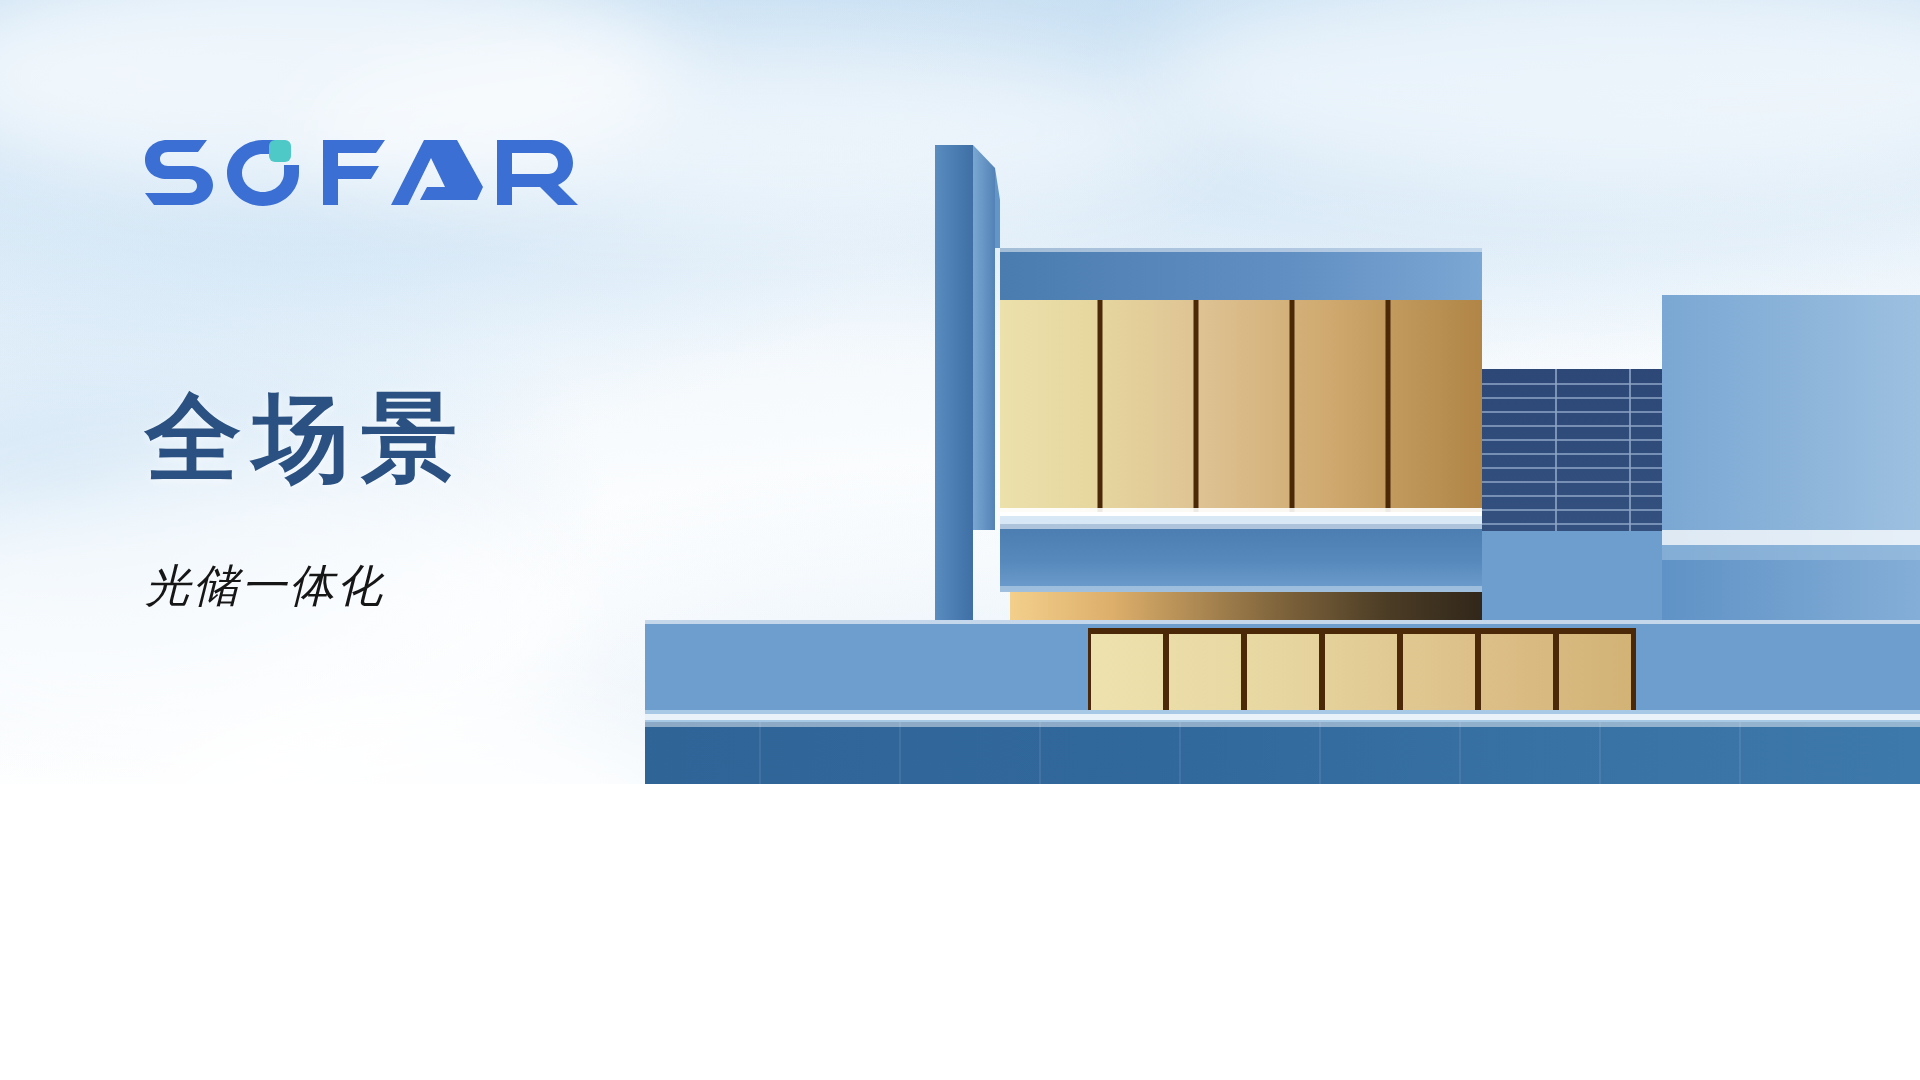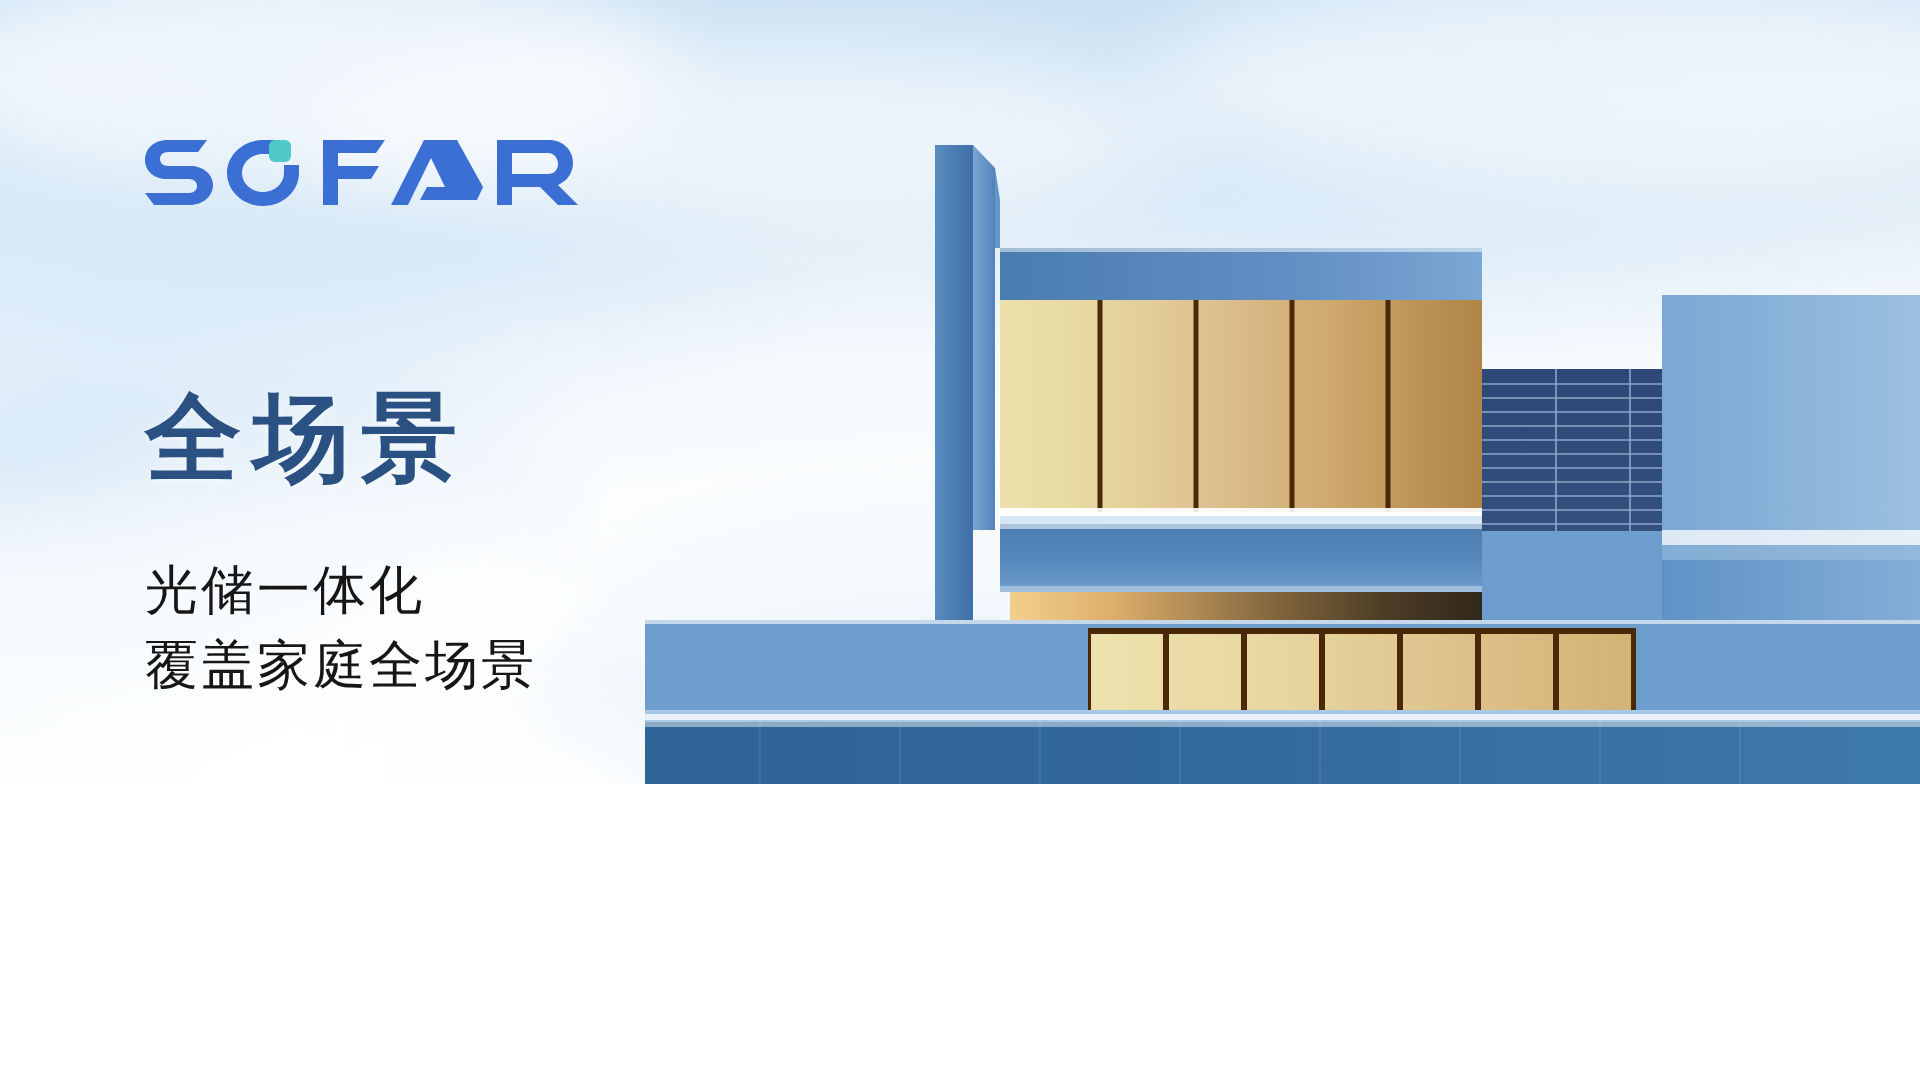--- a/index.html
+++ b/index.html
@@ -50,22 +50,22 @@
 
   #headline {
     position:absolute; left:145px; top:390px;
     font-size:96px; font-weight:bold; letter-spacing:12px;
     color:#2a5182; line-height:1;
     white-space:nowrap;
     text-shadow:0 2px 10px rgba(255,255,255,0.6);
   }
   .sub-line {
     position:absolute; left:145px;
-    font-size:53px; color:#161616; letter-spacing:3px;
-    line-height:1; white-space:nowrap; font-weight:400;
+    font-size:45px; color:#161616; letter-spacing:3px;
+    line-height:1; white-space:nowrap; font-weight:400;font-style:italic;
   }
   #sub1 { top:563px; }
   #sub2 { top:638px; }
 
   
   #illustration { position:absolute; left:0; top:0; width:1920px; height:1080px; }
   #illustration svg { display:block; }
 </style>
 </head>
 <body>
@@ -329,15 +329,14 @@
           <path d="M352 8 H404 C418 8 428 18 428 31 C428 41 422 49 413 53 L433 73 H413 L395 55 H367 V73 H352 Z M367 21 V42 H403 C409 42 413 38 413 32 C413 26 409 21 403 21 Z"></path>
         </g>
         <rect x="124" y="8" width="22" height="22" rx="6" fill="#4ec9c7"></rect>
       </svg>
 
     </div>
   </div>
 
   <div id="headline">全场景</div>
   <div id="sub1" class="sub-line">光储一体化</div>
-  <div id="sub2" class="sub-line">覆盖家庭全场景</div>
 
 </div>
 
 </body></html>

